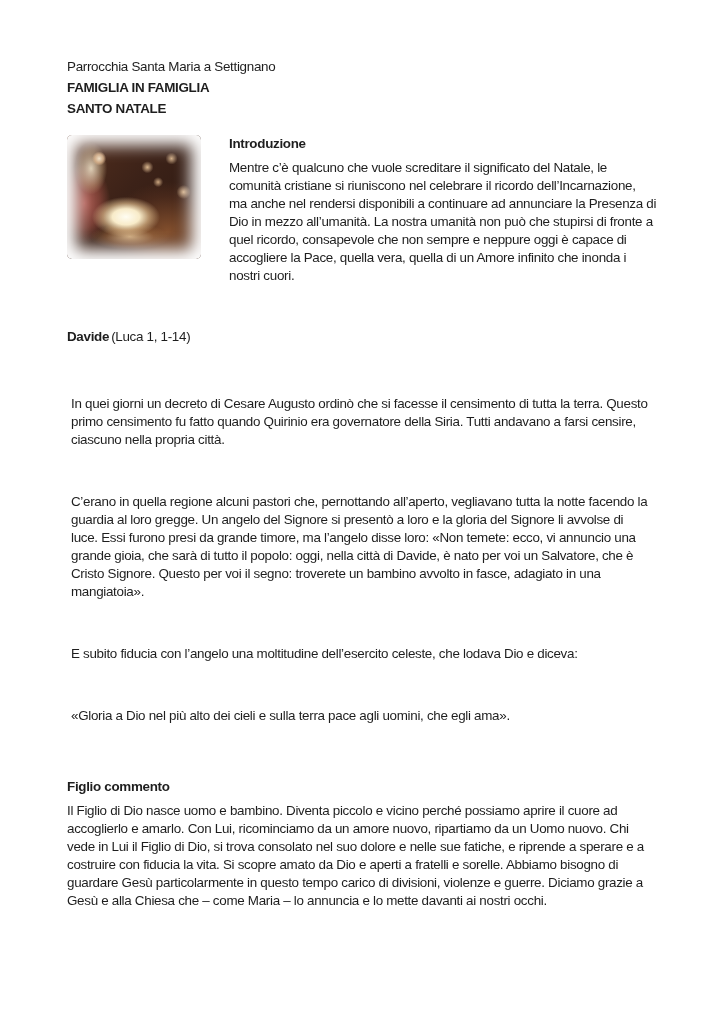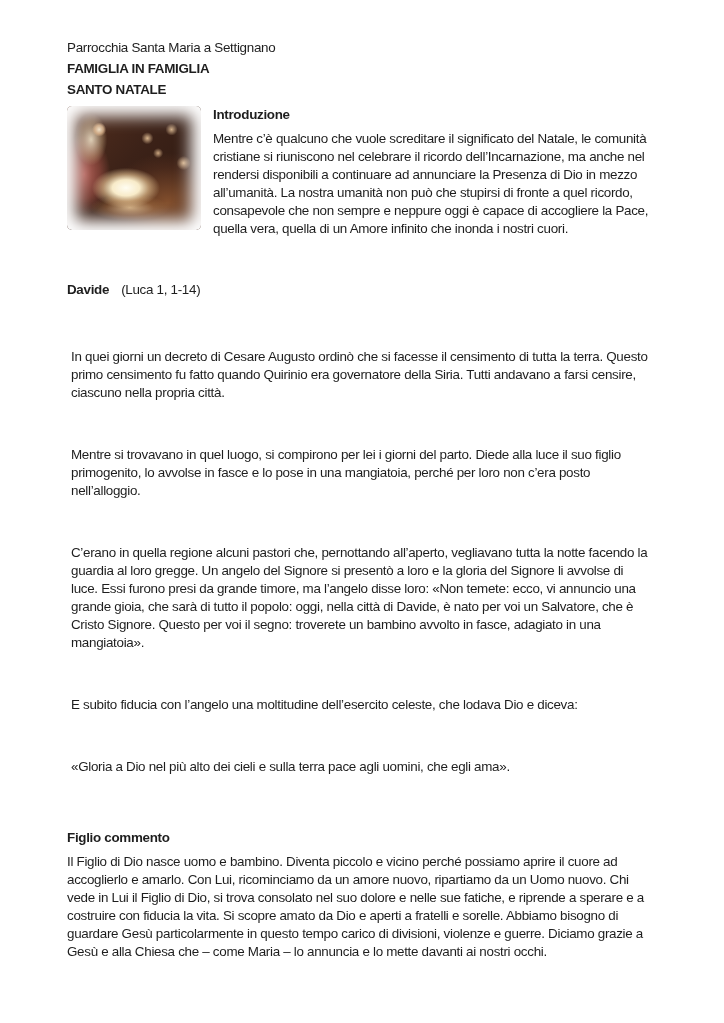--- a/index.html
+++ b/index.html
@@ -11,35 +11,35 @@
     width: 724px;
     height: 1023px;
     overflow: hidden;
     font-family: "Liberation Sans", sans-serif;
     color: #1e1e1e;
   }
   .page {
     box-sizing: border-box;
     width: 724px;
     height: 816px;
-    padding: 37px 67px 0 67px;
+    padding: 56px 67px 0 67px;
     font-size: 13.4px;
     letter-spacing: -0.3px;
     line-height: 18px;
   }
   
   .header { line-height: 21px; }
   .bold { font-weight: bold; }
   .feast { }
 
   
   .intro-row {
     display: flex;
-    gap: 12px;
-    margin-top: 6px;
+    gap: 28px;
+    margin-top: 16px;
     align-items: flex-start;
   }
   .nativity {
     flex: 0 0 134px;
     width: 134px;
     height: 124px;
     border-radius: 5px;
     background:
       radial-gradient(ellipse 34px 20px at 44% 66%, #fffdf2 0%, #f8ebc9 40%, rgba(234,200,150,0.6) 68%, rgba(120,70,45,0) 100%),
       radial-gradient(ellipse 40px 13px at 47% 82%, rgba(226,190,142,0.85) 0%, rgba(160,105,60,0.5) 60%, rgba(0,0,0,0) 100%),
@@ -56,21 +56,21 @@
   }
   .intro-col { flex: 1 1 auto; }
 
   h3 {
     font-size: 13.4px;
     line-height: 18px;
     font-weight: bold;
     margin: 0 0 6px 0;
   }
   .gospel-heading { margin-top: 30px; margin-bottom: 9px; }
-  .gospel-ref { font-weight: normal; margin-left: 12px; }
+  .gospel-ref { font-weight: normal; margin-left: 2px; }
 
   p, .textblock {
     margin: 0 0 13px 0;
     white-space: pre-wrap;
   }
   .gospel-line { margin: 4px; }
 </style>
 </head>
 <body>
 
@@ -87,21 +87,20 @@
     <div class="intro-col">
       <h3>Introduzione</h3>
       <p>Mentre c’è qualcuno che vuole screditare il significato del Natale, le comunità cristiane si riuniscono nel celebrare il ricordo dell’Incarnazione, ma anche nel rendersi disponibili a continuare ad annunciare la Presenza di Dio in mezzo all’umanità. La nostra umanità non può che stupirsi di fronte a quel ricordo, consapevole che non sempre e neppure oggi è capace di accogliere la Pace, quella vera, quella di un Amore infinito che inonda i nostri cuori.</p>
     </div>
   </div>
 
   <h3 class="gospel-heading"><span>Davide</span><span class="gospel-ref">(Luca 1, 1-14)</span></h3>
 
   <div class="textblock">
     <div class="gospel-line">In quei giorni un decreto di Cesare Augusto ordinò che si facesse il censimento di tutta la terra. Questo primo censimento fu fatto quando Quirinio era governatore della Siria. Tutti andavano a farsi censire, ciascuno nella propria città.</div>
-    <div class="gospel-line">Mentre si trovavano in quel luogo, si compirono per lei i giorni del parto. Diede alla luce il suo figlio primogenito, lo avvolse in fasce e lo pose in una mangiatoia, perché per loro non c’era posto nell’alloggio.</div>
     <div class="gospel-line">C’erano in quella regione alcuni pastori che, pernottando all’aperto, vegliavano tutta la notte facendo la guardia al loro gregge. Un angelo del Signore si presentò a loro e la gloria del Signore li avvolse di luce. Essi furono presi da grande timore, ma l’angelo disse loro: «Non temete: ecco, vi annuncio una grande gioia, che sarà di tutto il popolo: oggi, nella città di Davide, è nato per voi un Salvatore, che è Cristo Signore. Questo per voi il segno: troverete un bambino avvolto in fasce, adagiato in una mangiatoia».</div>
     <div class="gospel-line">E subito fiducia con l’angelo una moltitudine dell’esercito celeste, che lodava Dio e diceva:</div>
     <div class="gospel-line">«Gloria a Dio nel più alto dei cieli e sulla terra pace agli uomini, che egli ama».</div>
   </div>
 
   <h3>Figlio commento</h3>
   <p>Il Figlio di Dio nasce uomo e bambino. Diventa piccolo e vicino perché possiamo aprire il cuore ad accoglierlo e amarlo. Con Lui, ricominciamo da un amore nuovo, ripartiamo da un Uomo nuovo. Chi vede in Lui il Figlio di Dio, si trova consolato nel suo dolore e nelle sue fatiche, e riprende a sperare e a costruire con fiducia la vita. Si scopre amato da Dio e aperti a fratelli e sorelle. Abbiamo bisogno di guardare Gesù particolarmente in questo tempo carico di divisioni, violenze e guerre. Diciamo grazie a Gesù e alla Chiesa che – come Maria – lo annuncia e lo mette davanti ai nostri occhi.</p>
 
 </div>
 

